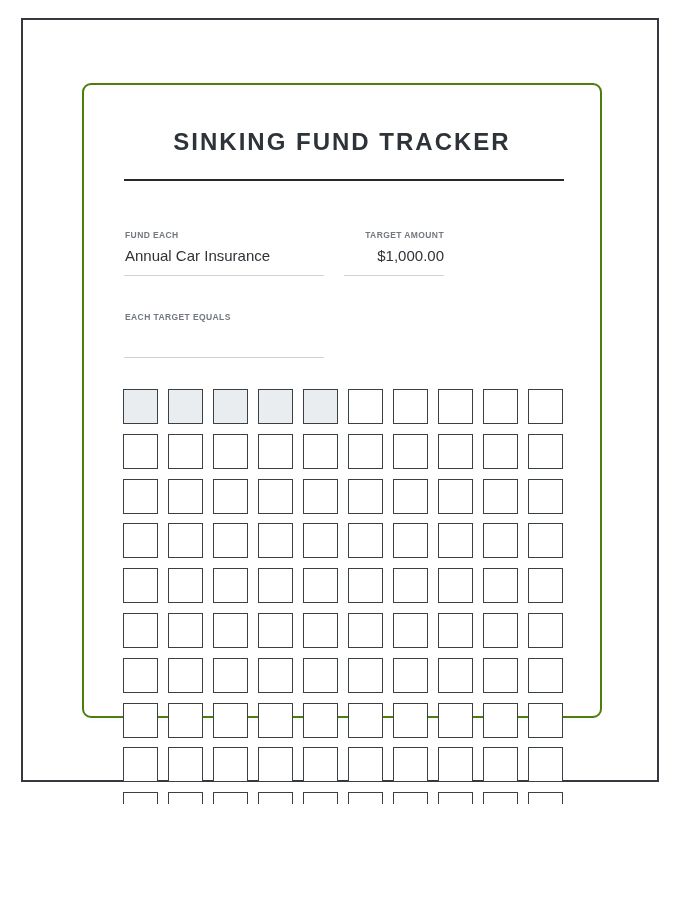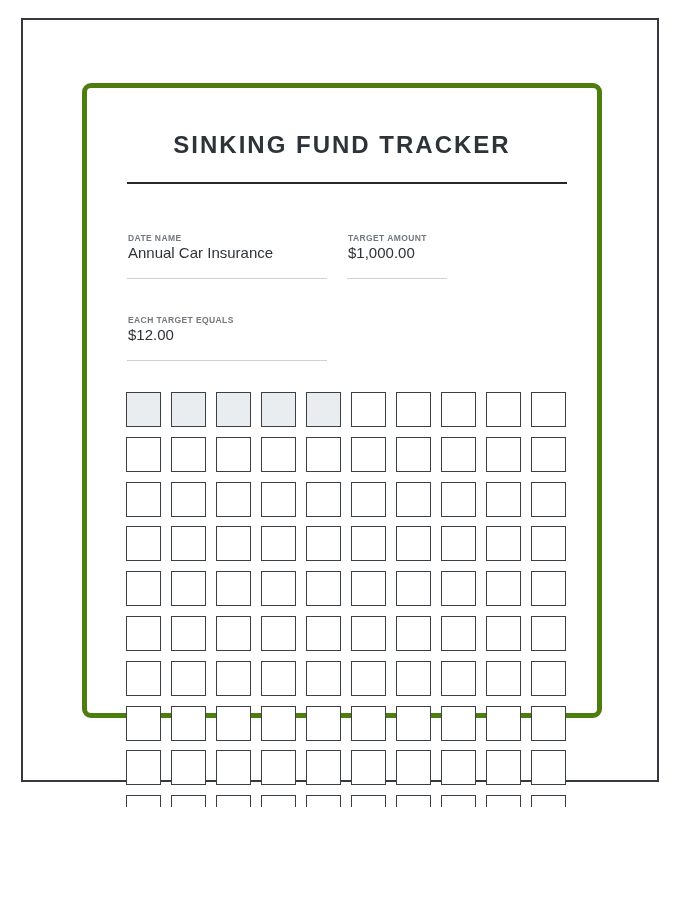--- a/index.html
+++ b/index.html
@@ -25,21 +25,21 @@
     box-sizing: border-box;
     background: transparent;
   }
   .card {
     position: absolute;
     left: 82px;
     top: 83px;
     width: 520px;
     height: 635px;
     background: #ffffff;
-    border: 5px solid #4d7c0f;
+    border: 2px solid #4d7c0f;
     border-radius: 9px;
     box-shadow: 0 1px 4px rgba(0,0,0,0.04);
     box-sizing: border-box;
   }
   .title {
     position: absolute;
     left: 0;
     top: 44px;
     width: 100%;
     text-align: center;
@@ -67,27 +67,28 @@
   }
   .field .flabel {
     font-size: 8.5px;
     line-height: 10px;
     font-weight: bold;
     letter-spacing: 0.4px;
     color: #72787d;
     white-space: nowrap;
   }
   .field .fvalue {
+    margin-top: 6px;
     font-size: 15px;
     line-height: 20px;
     color: #2e3338;
     white-space: nowrap;
   }
   .field-fund-name     { left: 40px;  top: 145px; width: 200px; }
-  .field-target-amount { left: 260px; top: 145px; width: 100px; }
+  .field-target-amount { left: 260px; top: 145px; width: 100px; text-align: right; }
   .field-target-date   { left: 378px; top: 145px; width: 100px; }
   .field-square-equals { left: 40px;  top: 227px; width: 200px; }
   .grid-clip {
     position: absolute;
     left: 39px;
     top: 304px;
     width: 441px;
     height: 415px;
     overflow: hidden;
   }
@@ -116,33 +117,32 @@
 
   <div class="outer-frame"></div>
 
   <div class="card">
 
     <div class="title">SINKING FUND TRACKER</div>
 
     <div class="divider"></div>
 
     <div class="field field-fund-name">
-      <div class="flabel">DATE NAME</div>
+      <div class="flabel">FUND EACH</div>
       <div class="fvalue">Annual Car Insurance</div>
     </div>
 
     <div class="field field-target-amount">
       <div class="flabel">TARGET AMOUNT</div>
       <div class="fvalue">$1,000.00</div>
     </div>
 
 
     <div class="field field-square-equals">
       <div class="flabel">EACH TARGET EQUALS</div>
-      <div class="fvalue">$12.00</div>
     </div>
 
     <div class="grid-clip">
       <div class="savings-grid">
           <div class="square filled"></div>
           <div class="square filled"></div>
           <div class="square filled"></div>
           <div class="square filled"></div>
           <div class="square filled"></div>
           <div class="square"></div>

